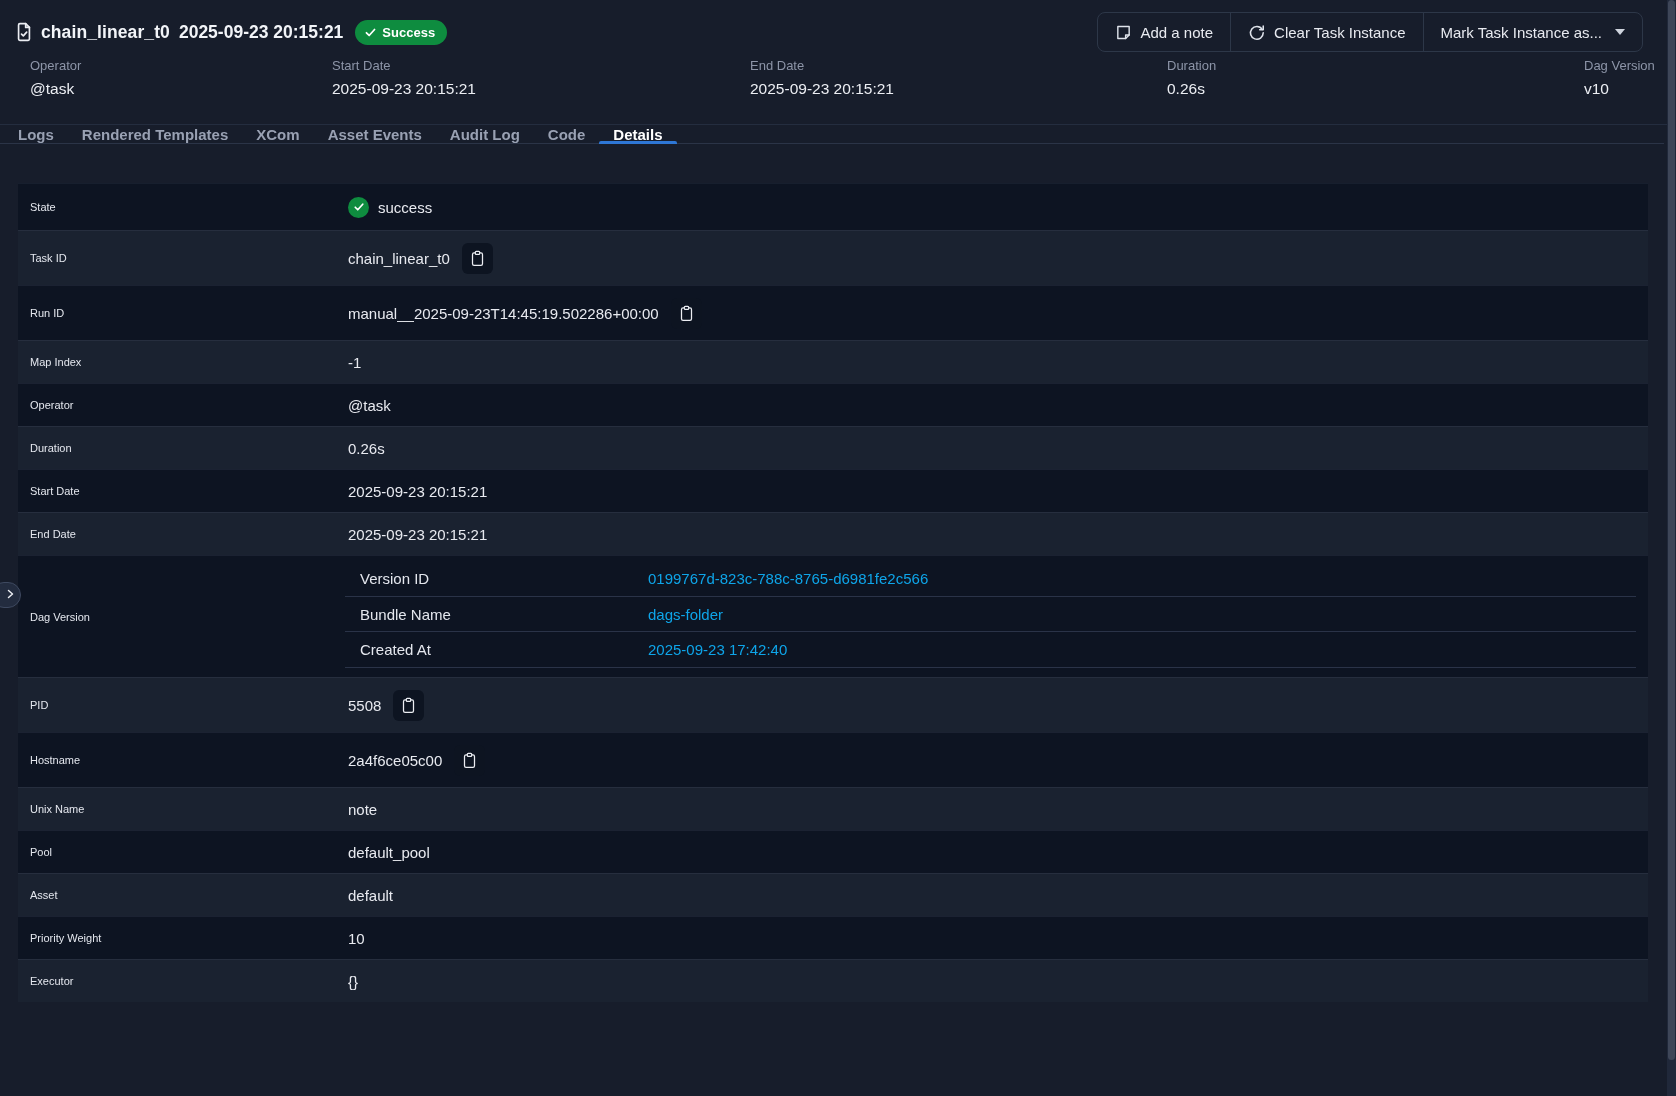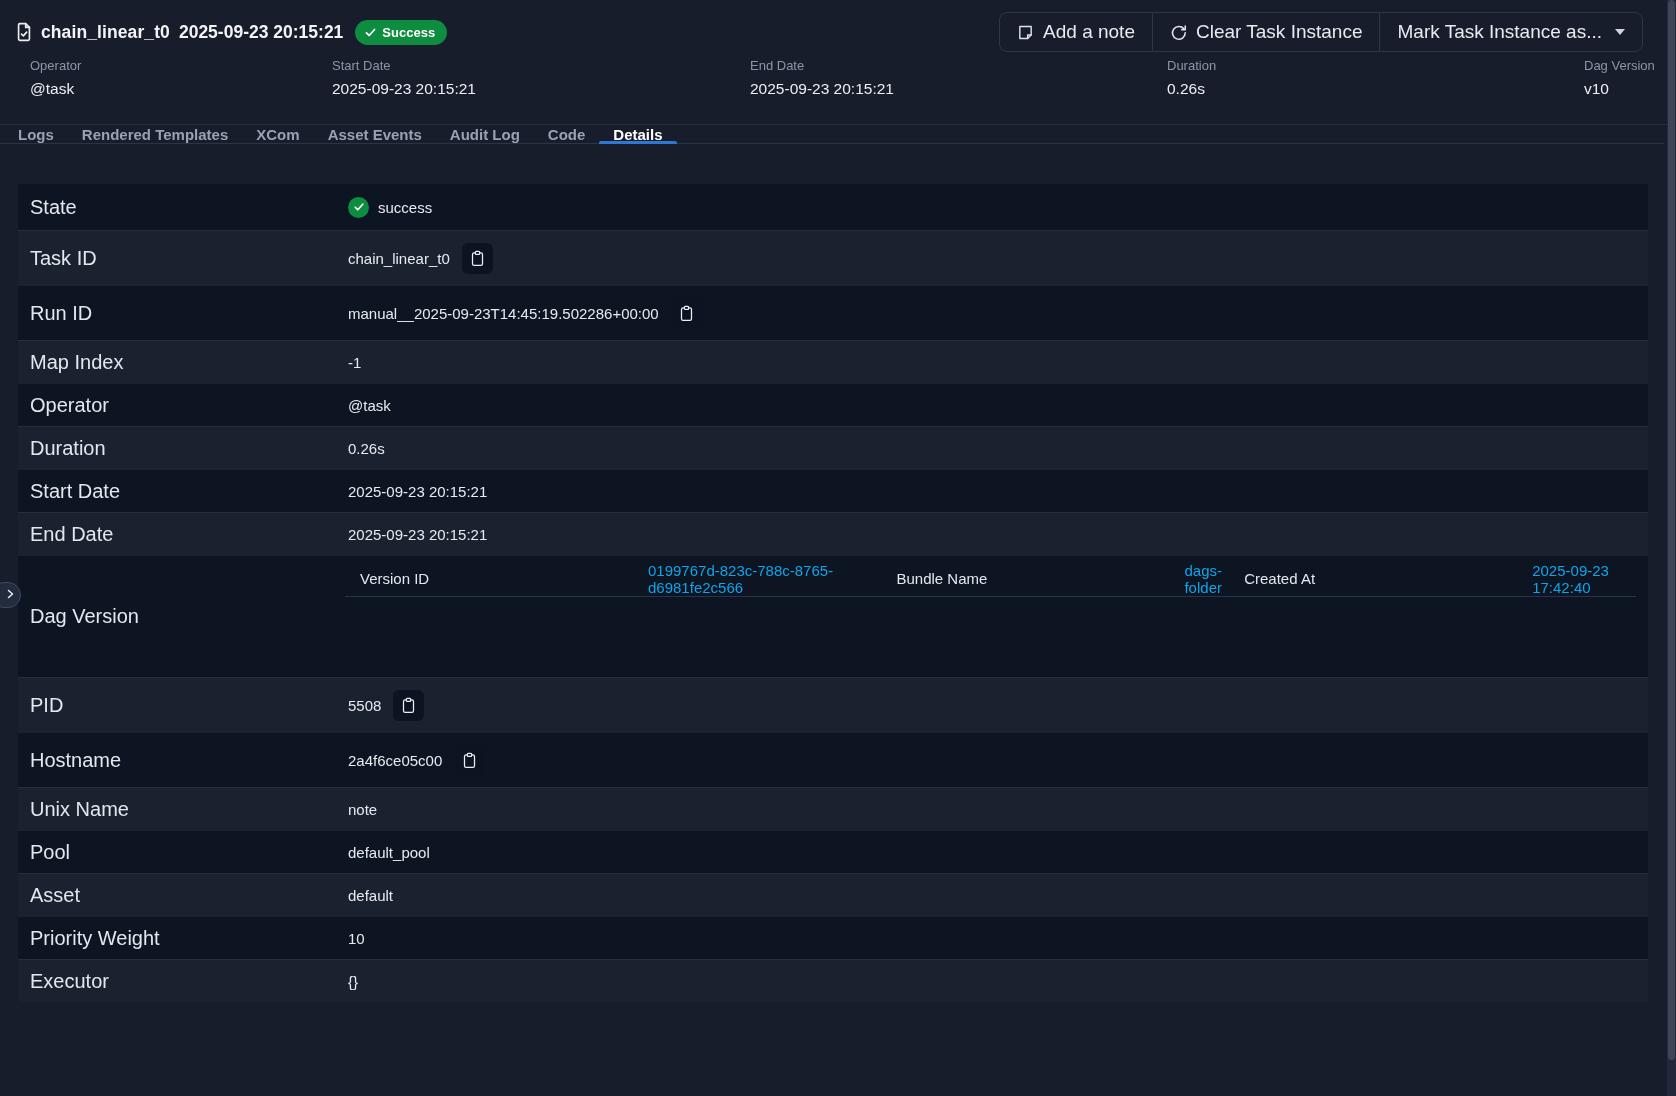--- a/index.html
+++ b/index.html
@@ -24,21 +24,21 @@
     margin-left:12px; display:inline-flex; align-items:center; gap:5px;
     background:#0e8c3f; color:#fff; font-size:13px; font-weight:600;
     height:25px; padding:0 12px 0 9px; border-radius:13px;
   }
   .badge svg{ display:block; }
 
   .btn-group{ position:absolute; right:24px; top:12px; display:flex; }
   .btn{
     height:40px; display:flex; align-items:center; gap:9px;
     background:transparent; border:1px solid #2d3748; color:#e8eaf0;
-    font-family:"Liberation Sans",sans-serif; font-size:19px;
+    font-family:"Liberation Sans",sans-serif; font-size:15px;
     padding:0 17px; margin-left:-1px; cursor:pointer; white-space:nowrap;
   }
   .btn:first-child{ border-radius:8px 0 0 8px; margin-left:0; }
   .btn:last-child{ border-radius:0 8px 8px 0; }
   .btn svg{ display:block; }
   .caret-down{ width:0; height:0; border-left:5px solid transparent; border-right:5px solid transparent; border-top:6px solid #cfd4de; margin-left:4px; }
 
   .meta{ position:absolute; top:58px; left:0; width:100%; height:50px; }
   .meta-item{ position:absolute; top:0; }
   .meta-label{ font-size:13px; color:#8d95a8; margin-bottom:7px; }
@@ -62,36 +62,36 @@
     background:#2e77d6; border-radius:2px 2px 0 0;
   }
 
   
   .table{ position:absolute; left:18px; top:183px; width:1630px; }
   .row{ display:flex; align-items:center; border-top:1px solid rgba(121,134,160,0.13); }
   .row:first-child{ border-top:1px solid rgba(121,134,160,0.10); }
   .row.dark{ background:#0d1422; }
   .row.light{ background:#1a2230; }
   .h-state{ height:47px; } .h-copy{ height:55px;align-items:center; } .h-norm{ height:43px; } .h-dagv{ height:122px; }
-  .cell-label{ width:330px; flex:0 0 330px; padding-left:12px; font-size:20px; color:#e4e7ee; }
+  .cell-label{ width:330px; flex:0 0 330px; padding-left:12px; font-size:11px; color:#e4e7ee; }
   .cell-value{ flex:1; display:flex; align-items:center; gap:9px; font-size:15px; color:#e8eaf0; }
   .state-dot{
     width:21px; height:21px; border-radius:50%; background:#0e8c3f;
     display:inline-flex; align-items:center; justify-content:center; flex:0 0 auto;
   }
   .copy-btn{
     width:31px; height:31px; border:none; border-radius:6px; background:#0d1421;
     display:inline-flex; align-items:center; justify-content:center; cursor:pointer; margin-left:3px;
   }
   .copy-btn svg{ display:block; }
 
   
   .row-dagv{ display:flex; align-items:stretch; }
   .row-dagv .cell-label{ display:flex; align-items:center; width:327px; flex:0 0 327px; }
-  .nested{ flex:1; display:flex; justify-content:flex-start; padding:5px 12px 9px 0; }
+  .nested{ flex:1; display:flex; flex-direction:column; justify-content:flex-start; padding:5px 12px 9px 0; }
   .nested-row{ display:flex; align-items:center; height:36px; border-bottom:1px solid #2a3348; }
   .nested-label{ width:303px; flex:0 0 303px; padding-left:15px; font-size:15px; color:#e4e7ee; }
   .nested-value{ flex:1; font-size:15px; color:#0ea5e9; }
 
   
   .panel-toggle{
     position:absolute; left:-9px; top:582px; width:30px; height:26px;
     border-radius:13px; background:#232c3f; border:1px solid #3e4960;
     display:flex; align-items:center; justify-content:flex-end; padding-right:4px; cursor:pointer;
   }

